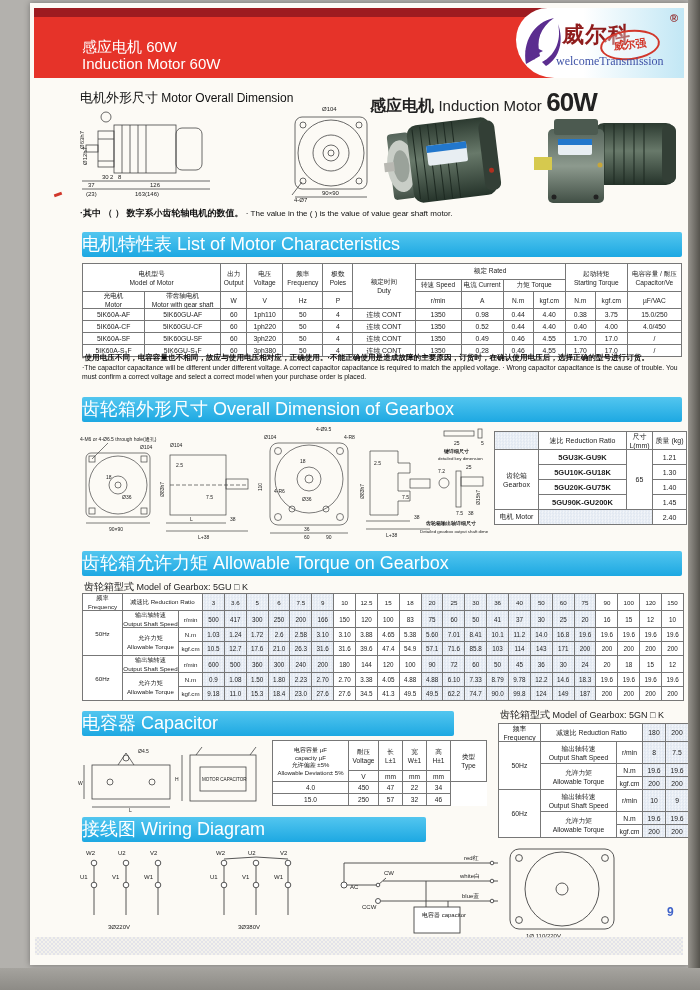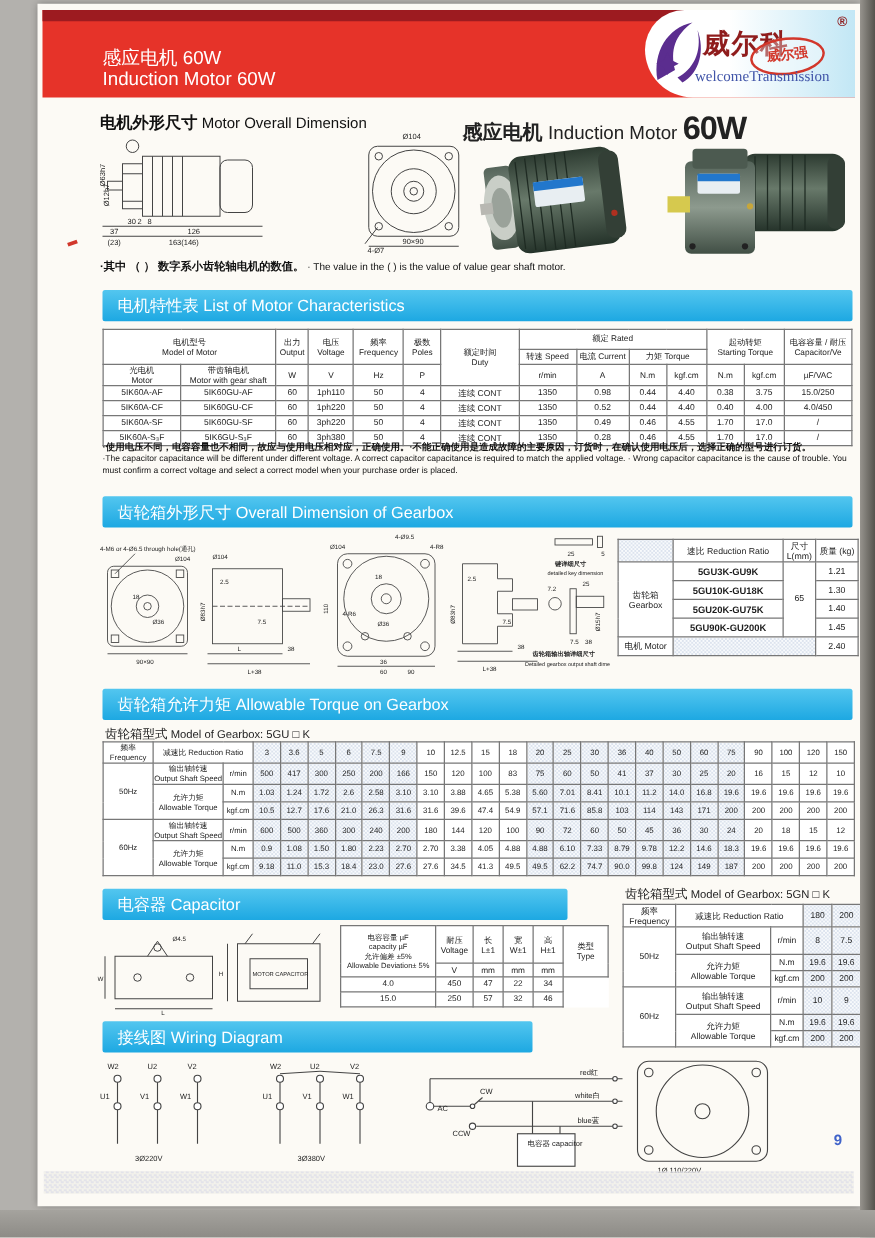--- a/index.html
+++ b/index.html
@@ -12,29 +12,29 @@
   .banner .dark{position:absolute;left:0;top:0;width:100%;height:9px;background:#9d1b20}
   .banner .title{position:absolute;left:48px;top:30px;color:#fff;font-size:15px;line-height:17px}
   .logo-panel{position:absolute;right:0;top:0;width:168px;height:70px;background:linear-gradient(90deg,#ffffff 0%,#ffffff 40%,#c2e7f5 100%);border-radius:38px 0 0 46px;overflow:hidden}
   .logo-swoosh{position:absolute;left:4px;top:4px}
   .logo-brand{position:absolute;left:46px;top:12px;font-size:22px;font-weight:bold;color:#8f1c1c;letter-spacing:1px;font-family:"Liberation Serif",serif}
   .logo-reg{position:absolute;right:6px;top:4px;color:#8f1c1c;font-size:11px;font-weight:bold}
   .logo-stamp{position:absolute;right:24px;top:22px;width:56px;height:26px;border:2px solid #d2372b;border-radius:50%;color:#d2372b;font-size:11px;font-weight:bold;text-align:center;line-height:24px;transform:rotate(-6deg);background:rgba(255,255,255,.35)}
   .logo-tag{position:absolute;left:40px;top:46px;font-family:"Liberation Serif",serif;color:#4054a8;font-size:12px}
   
   .h-sec{position:absolute;font-size:12px;color:#111}
-  .h-sec .cn{font-weight:bold;font-size:13px}
+  .h-sec .cn{font-weight:normal;font-size:13px}
   .prod-head{position:absolute;left:340px;top:84px;width:310px;white-space:nowrap}
   .prod-head .cn{font-weight:bold;font-size:16px}
   .prod-head .en{font-size:15px}
   .prod-head .pw{font-weight:bold;font-size:26px;letter-spacing:-1px}
   .note-line{position:absolute;left:50px;top:204px;font-size:8px;color:#111}
   .note-line .cn{font-weight:bold;font-size:9px}
   
-  .sec-banner{position:absolute;height:25px;background:linear-gradient(180deg,#53c6ef,#1da8e2);color:#fff;font-size:13px;line-height:25px;padding-left:12px;box-sizing:border-box;border-radius:2px;white-space:nowrap}
+  .sec-banner{position:absolute;height:25px;background:linear-gradient(180deg,#53c6ef,#1da8e2);color:#fff;font-size:18px;line-height:25px;box-sizing:border-box;border-radius:2px;white-space:nowrap}
   
   table{border-collapse:collapse;table-layout:fixed;background:#fff}
   th,td{border:1px solid #777;text-align:center;vertical-align:middle;padding:0;font-weight:normal;color:#1c1c1c;overflow:hidden}
   .pl{white-space:pre-line}
   .hatch, .h{background:repeating-conic-gradient(rgba(130,155,195,.28) 0% 25%, rgba(238,243,248,.4) 0% 50%) 0 0/3px 3px}
   .tbl-char{position:absolute;left:52px;top:260px;width:600px;font-size:6.8px}
   .tbl-char th{font-size:6.6px}
   .tbl-char td{height:11px}
   .tbl-ratio{position:absolute;left:464px;top:428px;width:192px;font-size:7px}
   .tbl-ratio th,.tbl-ratio td{height:14px}

